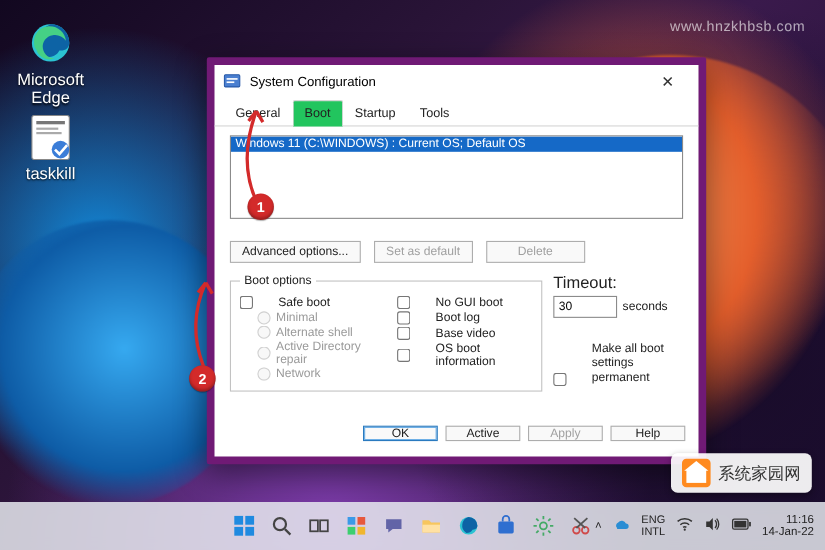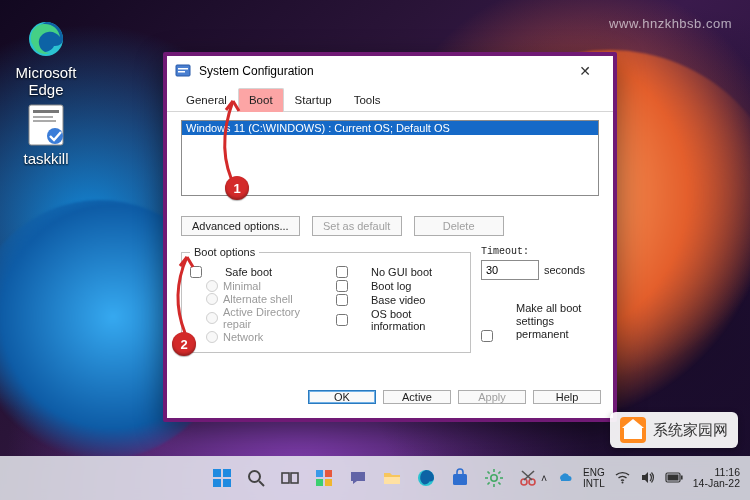--- a/index.html
+++ b/index.html
@@ -23,32 +23,32 @@
   background: radial-gradient(circle at 30% 40%, #ffb270, #e45f2c 45%, rgba(0,0,0,0) 70%); }
 .s2 { width: 260px; height: 260px; left: -30px; top: 200px;
   background: radial-gradient(circle at 55% 45%, #36a9f0, #0e5ca6 55%, rgba(0,0,0,0) 72%); }
 
 
 .desktop-icon { position: absolute; width: 76px; text-align: center; color: #fff; font-size: 15px; text-shadow: 0 1px 2px #000; }
 .desktop-icon .glyph { width: 42px; height: 42px; margin: 0 auto 4px; display: flex; align-items: center; justify-content: center; }
 
 
 .dialog {
-  position: absolute; left: 163px; top: 52px; width: 454px; height: 370px;
-  background: #fff; border: 4px solid #701a75; border-radius: 2px;
+  position: absolute; left: 188px; top: 52px; width: 454px; height: 370px;
+  background: #fff; border: 7px solid #701a75; border-radius: 2px;
   box-shadow: 0 8px 28px rgba(0,0,0,0.45);
 }
 .titlebar { height: 30px; display: flex; align-items: center; padding: 0 8px; font-size: 12px; }
 .titlebar .appicon { width: 16px; height: 16px; margin-right: 8px; display: inline-flex; }
 .titlebar .title { flex: 1; color: #000; }
 .titlebar .close { width: 40px; height: 26px; display: flex; align-items: center; justify-content: center; font-size: 14px; color: #333; }
 
 .tabs { display: flex; padding: 2px 8px 0 8px; font-size: 11.5px; border-bottom: 1px solid #d5d5d5; }
 .tab { padding: 5px 10px 6px; color: #222; cursor: default; border: 1px solid transparent; border-bottom: none; margin-bottom: -1px; }
-.tab.active { background: #fca5a5; border-color: #d5d5d5; border-radius: 2px 2px 0 0; text-align: center; }
+.tab.active { background: #22c55e; border-color: #d5d5d5; border-radius: 2px 2px 0 0; text-align: center; }
 
 .body { padding: 8px 14px 10px; font-size: 11px; color: #222; }
 
 .bootlist { border: 1px solid #8b8b8b; height: 76px; background: #fff; margin-bottom: 8px; overflow: hidden; }
 .bootlist .entry { background: #1569c7; color: #fff; padding: 1px 4px; font-size: 11px; }
 
 .btnrow { display: flex; gap: 12px; margin-bottom: 10px; margin-top: 20px; }
 .btn { border: 1px solid #adadad; background: #f9f9f9; font-size: 11px; padding: 3px 10px; min-width: 90px; text-align: center; color: #222; }
 .btn.disabled { color: #a0a0a0; }
 
@@ -59,21 +59,21 @@
 .col { flex: 1; }
 .col.right { flex: 0 0 118px; }
 
 .chk { display: flex; align-items: center; gap: 23px; margin: 2px 0; }
 .chk input { width: 12px; height: 12px; }
 .chk label { font-size: 11px; }
 .radio { display: flex; align-items: center; gap: 5px; margin: 1px 0 1px 16px; }
 .radio input { width: 12px; height: 12px; }
 .radio.disabled label { color: #9a9a9a; }
 
-.timeout-lbl { font-size: 10px; margin-bottom: 3px; font-family: Liberation Mono, monospace; }
+.timeout-lbl { font-size: 15px; margin-bottom: 3px; }
 .timeout-row { display: flex; align-items: center; gap: 5px; }
 .timeout-row input { width: 58px; height: 20px; border: 1px solid #8b8b8b; padding: 1px 4px; font-size: 11px; }
 
 .dlg-buttons { position: absolute; right: 12px; bottom: 14px; display: flex; gap: 7px; }
 .dlg-buttons .btn { min-width: 68px; padding: 0 8px; }
 .dlg-buttons .btn.default { border-color: #2a7abf; box-shadow: 0 0 0 1px #6fb0e6 inset; }
 
 
 .ann-circle { position: absolute; width: 24px; height: 24px; border-radius: 50%; background: #d32a2a; box-shadow: inset 0 -2px 3px rgba(0,0,0,.3), 0 1px 1px rgba(0,0,0,.3); display: flex; align-items: center; justify-content: center; color: #fff; font-weight: 700; font-size: 13px; z-index: 5; }
 .ann-arrow { position: absolute; z-index: 4; }

